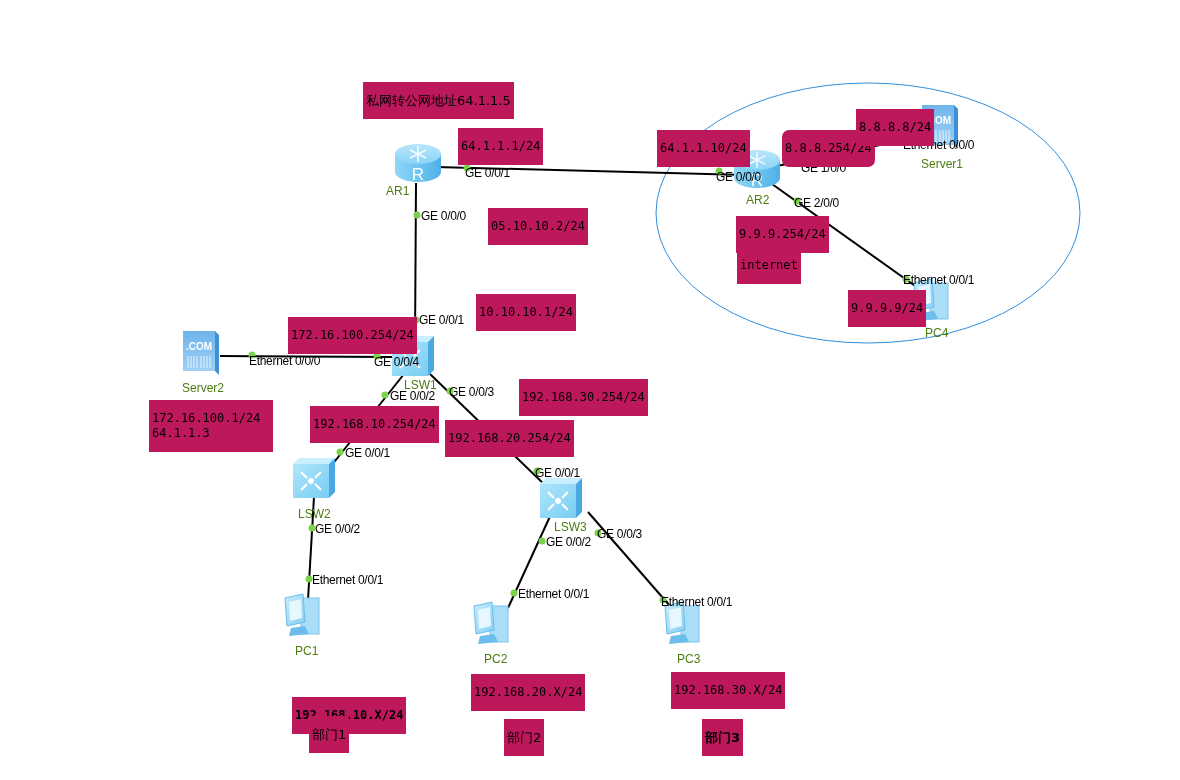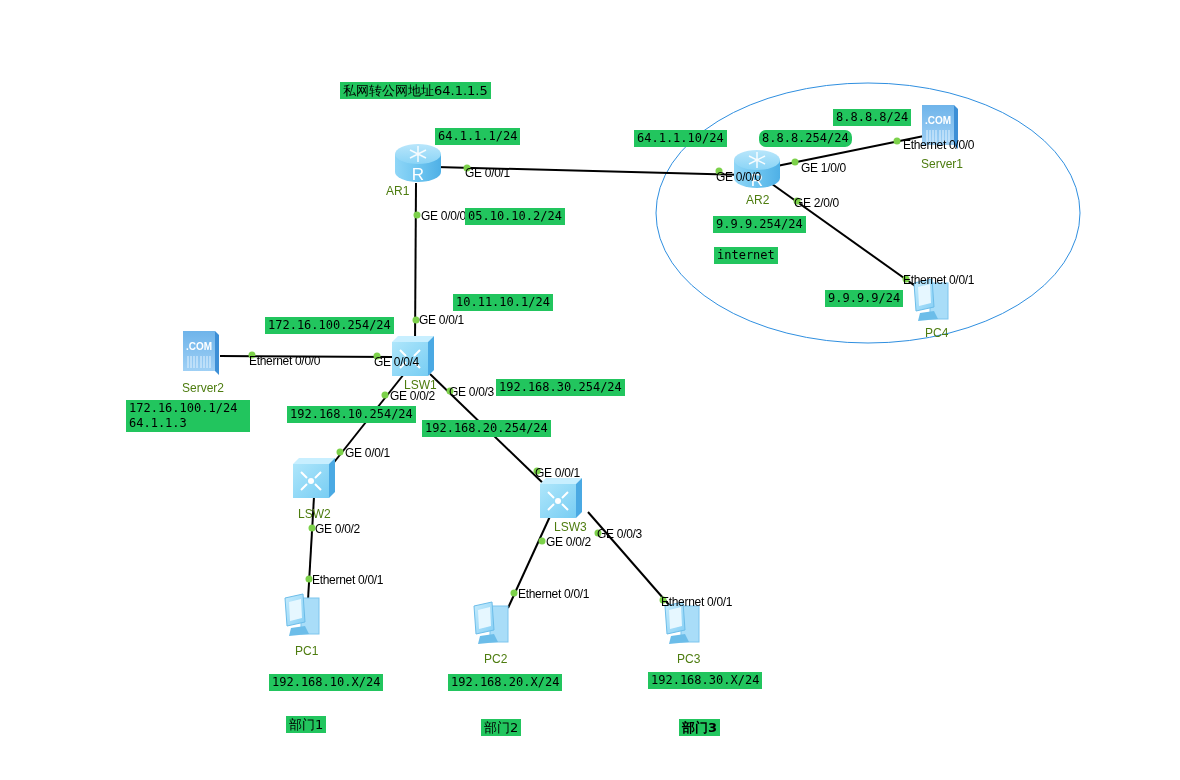--- a/index.html
+++ b/index.html
@@ -1,21 +1,21 @@
 <!DOCTYPE html>
 <html><head>
 <meta charset="utf-8">
 <style>
   html, body { margin:0; padding:0; background:#ffffff; }
   body { width:1180px; height:780px; position:relative; overflow:hidden;
          font-family:"Liberation Sans", sans-serif; }
   #canvas { position:absolute; left:0; top:0; width:1180px; height:780px; }
-  .note { position:absolute; background:#22c55e; color:#000;
+  .note { position:absolute; background:#be185d; color:#000;
           font-family:"DejaVu Sans Mono", "Liberation Mono", monospace;
-          font-size:12px; line-height:15px; padding:1px 3px; white-space:pre; }
+          font-size:12px; line-height:15px; padding:11px 3px; white-space:pre;margin-left:23px; }
   .note.cjk { font-family:"DejaVu Sans", sans-serif; font-size:13px; }
   .port { position:absolute; font-family:"Liberation Sans", sans-serif;
           font-size:12px; color:#000; white-space:nowrap; letter-spacing:-0.3px; }
   .dev-label { position:absolute; font-family:"Liberation Sans", sans-serif;
           font-size:12px; color:#4d7c0f; white-space:nowrap; }
 </style>
 </head>
 <body>
 
 <svg id="canvas" width="1180" height="780">
@@ -203,25 +203,25 @@
 
 <div class="note cjk" style="left:340px;top:82px;">私网转公网地址64.1.1.5</div>
 <div class="note" style="left:435px;top:128px;">64.1.1.1/24</div>
 <div class="note" style="left:634px;top:130px;">64.1.1.10/24</div>
 <div class="note" style="left:759px;top:130px;border-radius:7px;">8.8.8.254/24</div>
 <div class="note" style="left:833px;top:109px;">8.8.8.8/24</div>
 <div class="note" style="left:713px;top:216px;">9.9.9.254/24</div>
 <div class="note" style="left:714px;top:247px;">internet</div>
 <div class="note" style="left:825px;top:290px;">9.9.9.9/24</div>
 <div class="note" style="left:465px;top:208px;">05.10.10.2/24</div>
-<div class="note" style="left:453px;top:294px;">10.11.10.1/24</div>
+<div class="note" style="left:453px;top:294px;">10.10.10.1/24</div>
 <div class="note" style="left:265px;top:317px;">172.16.100.254/24</div>
 <div class="note" style="left:126px;top:400px;width:118px;">172.16.100.1/24
 64.1.1.3</div>
 <div class="note" style="left:496px;top:379px;">192.168.30.254/24</div>
 <div class="note" style="left:287px;top:406px;">192.168.10.254/24</div>
 <div class="note" style="left:422px;top:420px;">192.168.20.254/24</div>
-<div class="note" style="left:269px;top:674px;">192.168.10.X/24</div>
+<div class="note" style="left:269px;top:697px;font-weight:bold;">192.168.10.X/24</div>
 <div class="note" style="left:448px;top:674px;">192.168.20.X/24</div>
 <div class="note" style="left:648px;top:672px;">192.168.30.X/24</div>
 <div class="note cjk" style="left:286px;top:716px;">部门1</div>
 <div class="note cjk" style="left:481px;top:719px;">部门2</div>
 <div class="note cjk" style="left:679px;top:719px;font-weight:bold;">部门3</div>
 
 </body></html>

